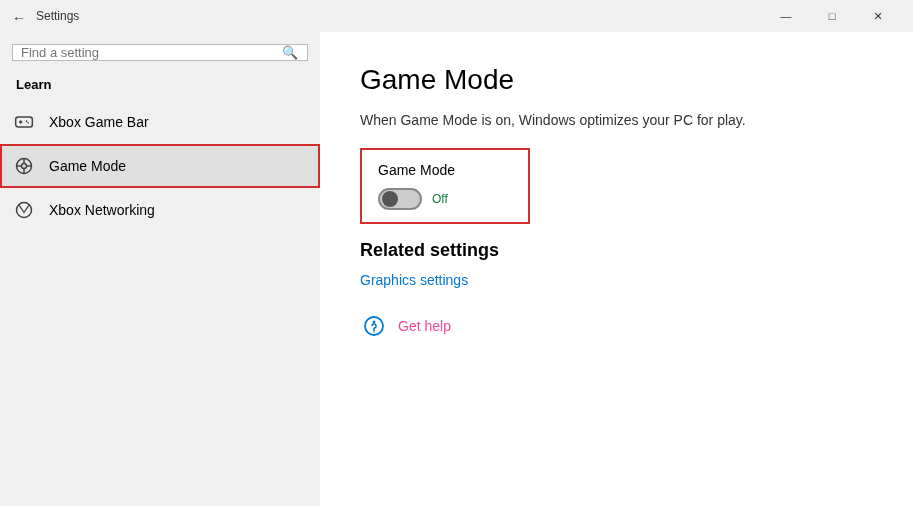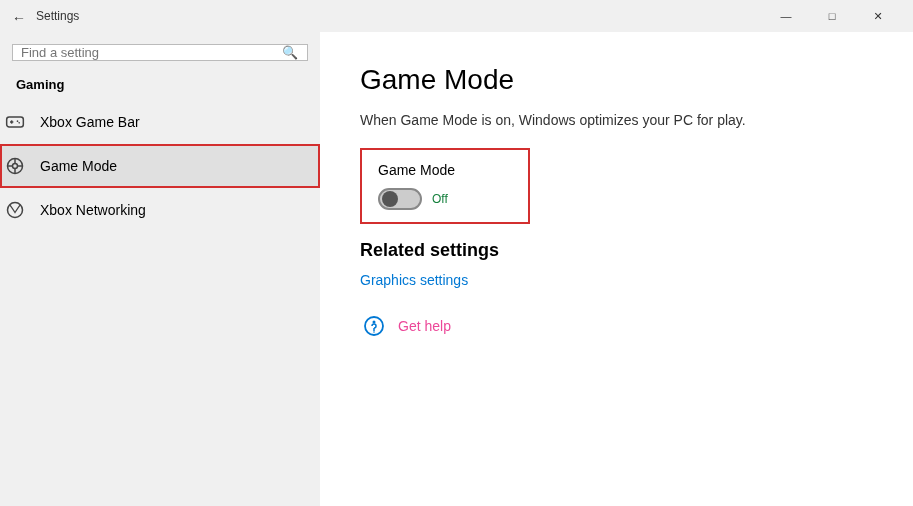--- a/index.html
+++ b/index.html
@@ -91,21 +91,21 @@
     .sidebar-section-label {
       font-size: 13px;
       font-weight: 700;
       color: #000;
       padding: 4px 16px 8px 16px;
     }
     .sidebar-item {
       display: flex;
       align-items: center;
       height: 44px;
-      padding: 0 4px;
+      padding: 0 13px;
       cursor: pointer;
       gap: 14px;
       position: relative;
     }
     .sidebar-item.active {
       background: #e0e0e0;
       outline: 2px solid #d32f2f;
       outline-offset: -2px;
     }
     .sidebar-item-icon {
@@ -248,21 +248,21 @@
   </div>
 </div>
 
 <div class="main-layout">
 
   <div class="sidebar">
     <div class="sidebar-search">
       <input type="text" placeholder="Find a setting" style="">
       <span class="sidebar-search-icon">🔍</span>
     </div>
-    <div class="sidebar-section-label">Gaming</div>
+    <div class="sidebar-section-label">Learn</div>
 
     <div class="sidebar-item">
       <span class="sidebar-item-icon">
         <svg class="icon-svg" viewBox="0 0 24 24" fill="none" stroke="#444" stroke-width="1.8">
           <rect x="2" y="6" width="20" height="12" rx="3"></rect>
           <line x1="8" y1="10" x2="8" y2="14"></line>
             <line x1="6" y1="12" x2="10" y2="12"></line>
           <circle cx="15" cy="11" r="1" fill="#444" stroke="none"></circle>
           <circle cx="17" cy="13" r="1" fill="#444" stroke="none"></circle>
         </svg>

